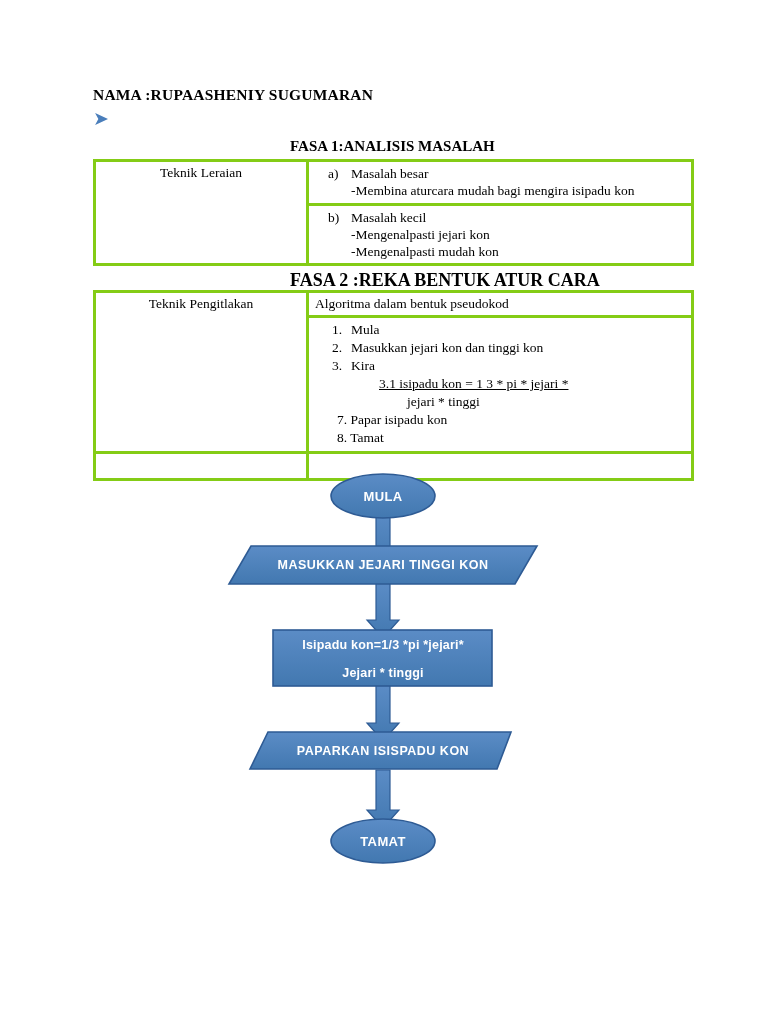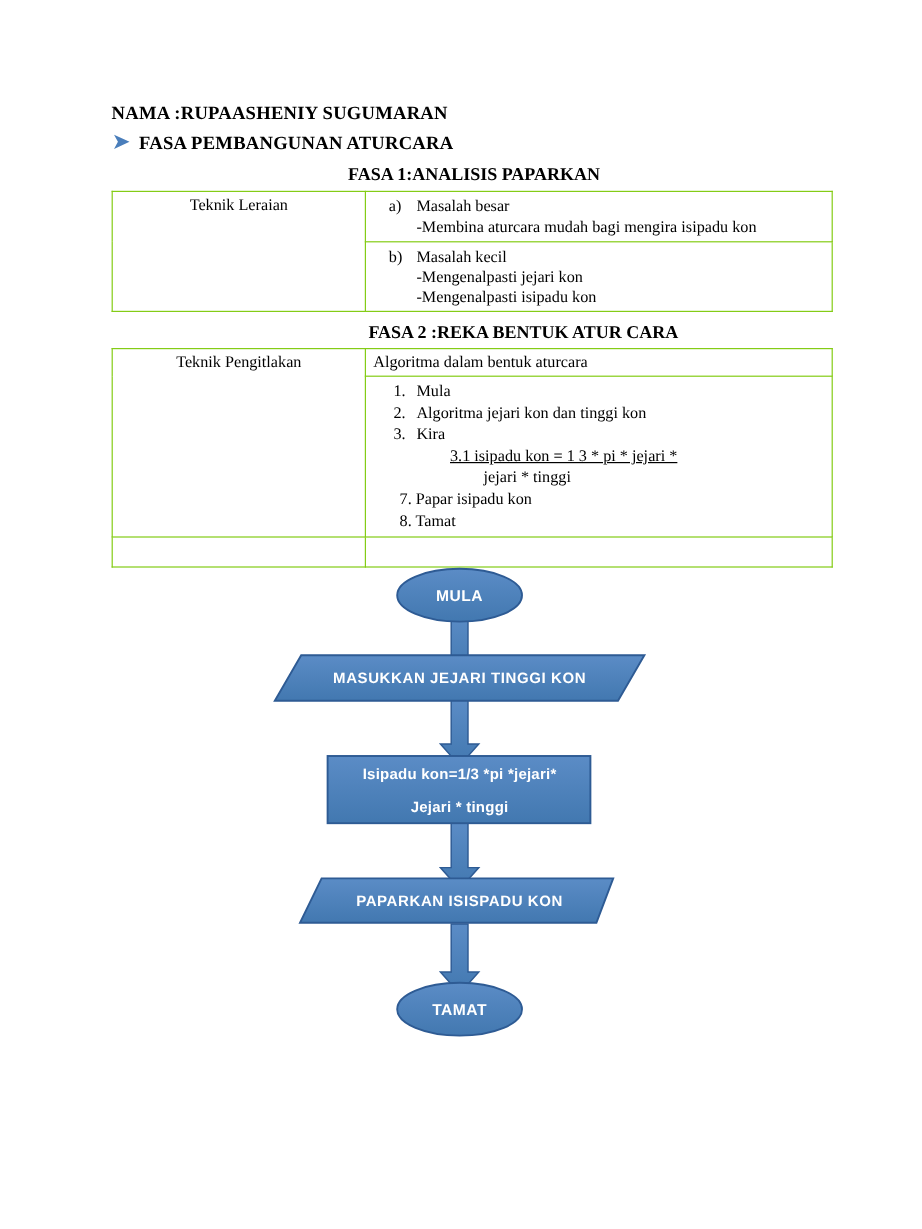--- a/index.html
+++ b/index.html
@@ -34,33 +34,33 @@
   .bullet-label{
     font-family:"Liberation Serif", serif;
     font-weight:bold;font-size:15.5px;letter-spacing:.2px;
   }
   .fasa1-title{
     position:absolute;left:290px;top:138px;
     font-weight:bold;font-size:15px;white-space:nowrap;
   }
   .fasa2-title{
     position:absolute;left:290px;top:270px;
-    font-weight:bold;font-size:15px;white-space:nowrap;margin-left:17px;
+    font-weight:bold;font-size:18px;white-space:nowrap;
   }
 
   
   .doc-table{
     position:absolute;
     border-collapse:collapse;
     table-layout:fixed;
     font-size:13.5px;
     background:#fff;
   }
   .doc-table td{
-    border:1px solid #84cc16;
+    border:3px solid #84cc16;
     vertical-align:top;
     padding:3px 6px;
   }
   #table1{left:93px;top:159px;width:601px;}
   #table2{left:93px;top:290px;width:601px;}
 
   .col-left{width:198px;}
   .cell-center{
     text-align:center;vertical-align:middle;
   }
@@ -97,24 +97,23 @@
 </style>
 </head>
 <body>
 
 <div class="page">
 
   <div class="nama">NAMA :RUPAASHENIY SUGUMARAN</div>
 
   <div class="bullet-line">
     <span class="chev">➤</span>
-    <span class="bullet-label">FASA PEMBANGUNAN ATURCARA</span>
   </div>
 
-  <div class="fasa1-title">FASA 1:ANALISIS PAPARKAN</div>
+  <div class="fasa1-title">FASA 1:ANALISIS MASALAH</div>
 
   <table id="table1" class="doc-table">
     <tbody>
       <tr>
         <td class="col-left cell-center" rowspan="2">
           <span>Teknik Leraian</span>
         </td>
         <td>
           <div class="letter-item item-row">
             <span class="letter-mark">a)</span>
@@ -125,48 +124,48 @@
           </div>
         </td>
       </tr>
       <tr>
         <td>
           <div class="letter-item item-row">
             <span class="letter-mark">b)</span>
             <span class="letter-body">
               <span class="sub-line">Masalah kecil</span>
               <span class="sub-line">-Mengenalpasti jejari kon</span>
-              <span class="sub-line">-Mengenalpasti isipadu kon</span>
+              <span class="sub-line">-Mengenalpasti mudah kon</span>
             </span>
           </div>
         </td>
       </tr>
     </tbody>
   </table>
 
   <div class="fasa2-title">FASA 2 :REKA BENTUK ATUR CARA</div>
 
   <table id="table2" class="doc-table">
     <tbody>
       <tr>
         <td class="col-left cell-center" rowspan="2">
           <span>Teknik Pengitlakan</span>
         </td>
-        <td class="algo-head">Algoritma dalam bentuk aturcara</td>
+        <td class="algo-head">Algoritma dalam bentuk pseudokod</td>
       </tr>
       <tr>
         <td>
           <ul class="numlist">
             <li>
               <span class="num-mark">1.</span>
               <span class="num-body">Mula</span>
             </li>
             <li>
               <span class="num-mark">2.</span>
-              <span class="num-body">Algoritma jejari kon dan tinggi kon</span>
+              <span class="num-body">Masukkan jejari kon dan tinggi kon</span>
             </li>
             <li>
               <span class="num-mark">3.</span>
               <span class="num-body">
                 <span class="sub-line">Kira</span>
                 <span class="sub-indent">3.1 isipadu kon = 1 3 * pi * jejari *</span>
                 <span class="sub-indent2">jejari * tinggi</span>
               </span>
             </li>
           </ul>

